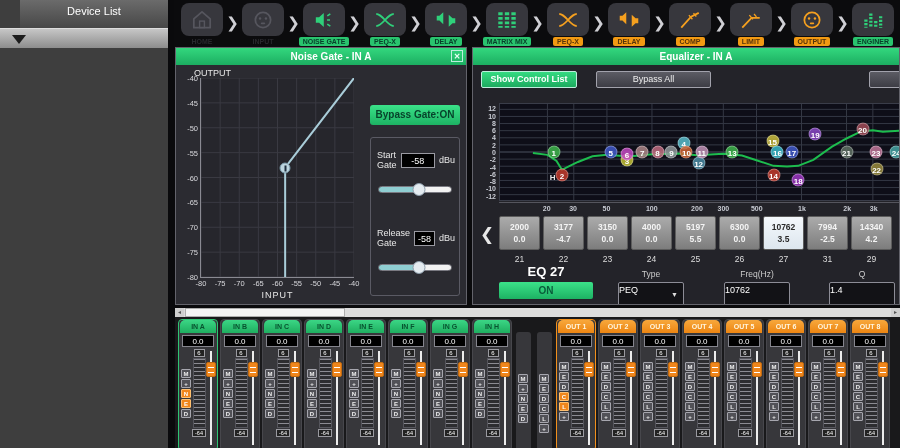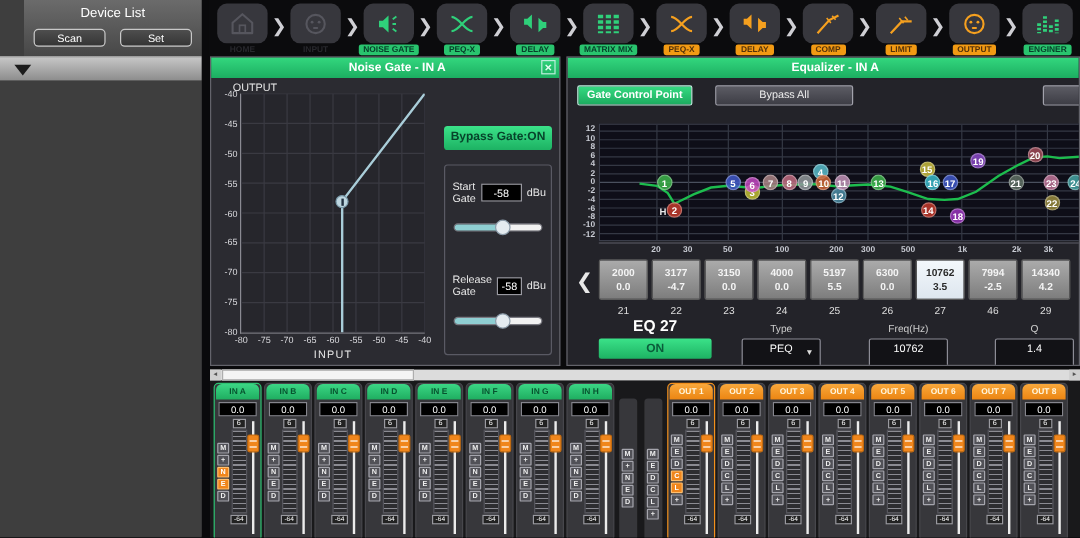--- a/index.html
+++ b/index.html
@@ -72,21 +72,21 @@
   .eq-hp { position:absolute; right:100%; top:1px; margin-right:1px; color:#e8e8e8; font-size:8px; font-weight:bold; }
   .freq-prev { position:absolute; left:7px; top:176px; color:#e8e8e8; font-size:17px; }
   .freq-cells { position:absolute; left:26px; top:168px; display:flex; gap:3px; }
   .fcell { width:41px; height:34px; background:linear-gradient(#ababab,#7d7d7d); border:1px solid #5c5c5c; border-radius:2px; color:#f4f4f4; font-size:8.5px; font-weight:bold; text-align:center; padding-top:4px; line-height:12px; }
   .fcell.selected { background:linear-gradient(#f4f8fc,#dde6ee); color:#2a2a2a; }
   .freq-nums { position:absolute; left:26px; top:206px; display:flex; gap:3px; }
   .freq-nums span { width:41px; text-align:center; color:#ddd; font-size:8.5px; }
   .eq-num { position:absolute; left:26px; width:94px; top:216px; color:#fff; font-size:13px; font-weight:bold; text-align:center; }
   .eq-on { position:absolute; left:26px; top:234px; width:94px; height:17px; background:linear-gradient(#3be289,#1db263); border-radius:2px; color:#0a5c3a; font-size:10px; font-weight:bold; text-align:center; line-height:17px; }
   .eq-lbl { position:absolute; width:66px; top:221px; color:#ccc; font-size:8.5px; text-align:center; }
-  .eq-field { position:absolute; top:234px; width:66px; height:32px; background:#121216; border:1px solid #8c8c96; border-radius:2px; color:#fff; font-size:9px; text-align:center; line-height:15px; }
+  .eq-field { position:absolute; top:234px; width:66px; height:32px; background:#121216; border:1px solid #8c8c96; border-radius:2px; color:#fff; font-size:9px; line-height:15px; }
   .dd-caret { position:absolute; right:5px; top:4px; font-size:7px; color:#ddd; }
 
   
   .mixer { position:absolute; left:175px; top:308px; width:725px; height:140px; background:#19191b; }
   .mx-scroll { position:absolute; left:0; right:0; top:0; height:9px; background:#dcdcdc; }
   .mx-thumb { position:absolute; left:10px; top:0; width:160px; height:9px; background:#f4f4f4; border:1px solid #adadad; }
   .mx-arrow { position:absolute; top:0; width:9px; height:9px; background:#cfcfcf; color:#555; font-size:6px; text-align:center; line-height:9px; }
   .mx-arrow.l { left:0; } .mx-arrow.r { right:0; }
   .strips { position:absolute; left:3px; top:11px; display:flex; align-items:flex-start; }
   .strip { width:40px; height:132px; margin-right:2px; background:#37373b; border-radius:4px; border:1px solid #47474c; position:relative; }
@@ -117,24 +117,20 @@
   .nggrid { stroke:#3a3a42; stroke-width:1; vector-effect:non-scaling-stroke; }
   .ngcurve { stroke:#a9cdd9; stroke-width:2; fill:none; vector-effect:non-scaling-stroke; }
   .eqcurve { stroke:#1dbd4e; stroke-width:2; fill:none; vector-effect:non-scaling-stroke; }
 </style>
 </head>
 <body>
 
 <div class="sidebar">
   <div class="side-top">
     <div class="side-title">Device List</div>
-    <div class="side-btns">
-      <button class="side-btn">Scan</button>
-      <button class="side-btn">Set</button>
-    </div>
   </div>
   <div class="side-drop">
     <span class="tri"></span>
   </div>
   <div class="side-body"></div>
 </div>
 
 <div class="toolbar">
     <div class="tb-item inactive">
       <div class="tb-tile">
@@ -334,21 +330,21 @@
         <div class="knob" style="left:55%;"></div>
       </div>
     </div>
   </div>
 </div>
 
 <div class="panel eq-panel">
   <div class="panel-head">
     <span>Equalizer - IN A</span>
   </div>
-  <div class="eq-btn on" style="left:8px; width:96px;">Gate Control Point</div>
+  <div class="eq-btn on" style="left:8px; width:96px;">Show Control List</div>
   <div class="eq-btn" style="left:123px; width:115px;">Bypass All</div>
   <div class="eq-btn" style="left:358px; width:110px; left:396px;">Paste</div>
   <div class="eq-yticks" id="eq-yticks">
       <span style="top: 5.55556%;">12</span>
       <span style="top: 12.963%;">10</span>
       <span style="top: 20.3704%;">8</span>
       <span style="top: 27.7778%;">6</span>
       <span style="top: 35.1852%;">4</span>
       <span style="top: 42.5926%;">2</span>
       <span style="top: 50%;">0</span>
@@ -463,21 +459,21 @@
       </div>
     </div>
   <div class="freq-nums" id="freq-nums">
       <span>21</span>
       <span>22</span>
       <span>23</span>
       <span>24</span>
       <span>25</span>
       <span>26</span>
       <span>27</span>
-      <span>46</span>
+      <span>31</span>
       <span>29</span>
     </div>
   <div class="eq-num">EQ 27</div>
   <div class="eq-on">ON</div>
   <div class="eq-lbl" style="left:145px;">Type</div>
   <div class="eq-field" style="left:145px;">
     <span>PEQ</span>
     <span class="dd-caret">▼</span>
   </div>
   <div class="eq-lbl" style="left:251px;">Freq(Hz)</div>

